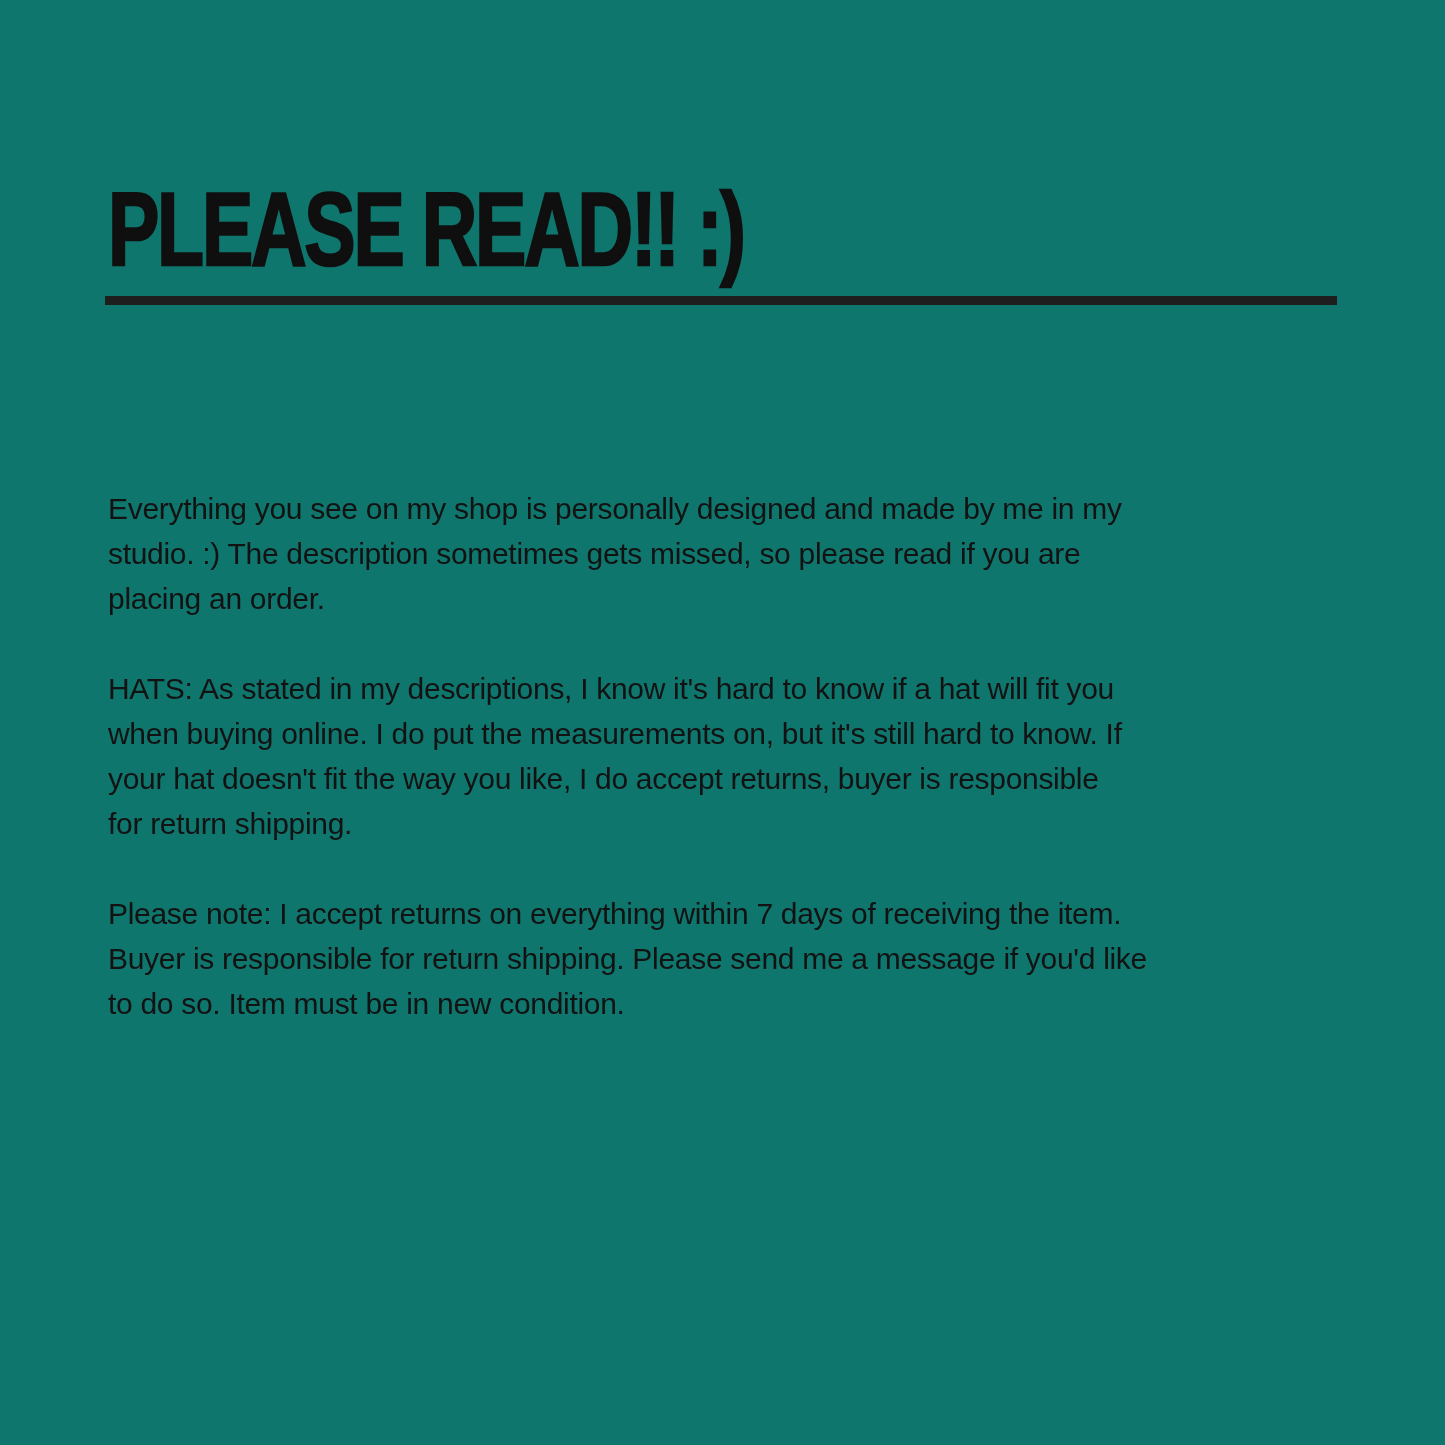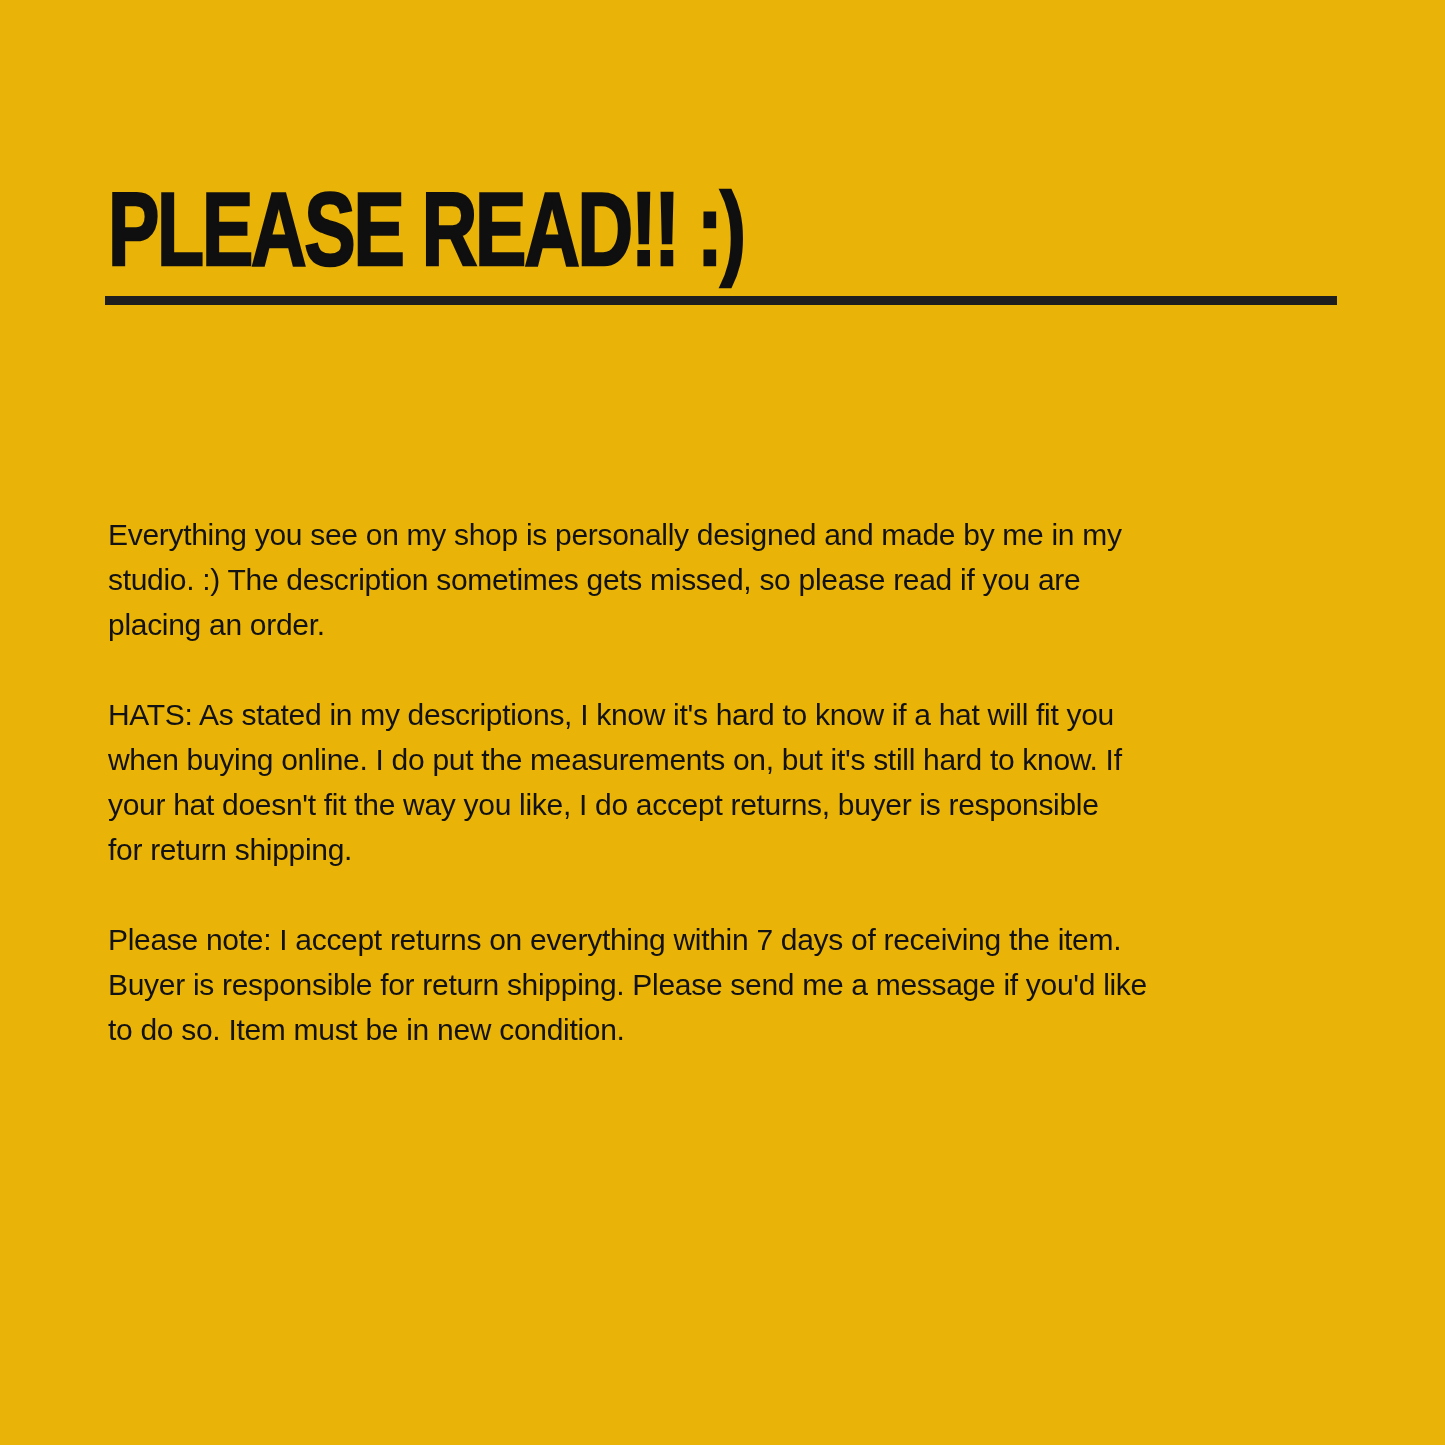--- a/index.html
+++ b/index.html
@@ -36,39 +36,39 @@
   .divider {
     position: absolute;
     left: 105px;
     top: 296px;
     width: 1232px;
     height: 9px;
   }
   .content {
     position: absolute;
     left: 108px;
-    top: 512px;
+    top: 486px;
     width: 1310px;
     font-size: 30px;
     line-height: 45px;
     letter-spacing: -0.3px;
     color: #121212;
   }
   .content p {
     margin: 0 0 45px 0;
     white-space: pre-line;
   }
   .content p:last-child {
     margin-bottom: 14px;
   }
 </style>
 </head>
 <body>
 
-<div class="canvas" style="background: #eab308;">
+<div class="canvas" style="background: #0f766e;">
 
   <h1 class="title" style="color: rgb(15, 15, 15);">PLEASE READ!! :)</h1>
 
   <div class="divider" style="background: rgb(30, 30, 30);"></div>
 
   <div class="content" style="color: rgb(18, 18, 18);">
     <p>Everything you see on my shop is personally designed and made by me in my
 studio. :) The description sometimes gets missed, so please read if you are
 placing an order.</p>
     <p>HATS: As stated in my descriptions, I know it's hard to know if a hat will fit you

